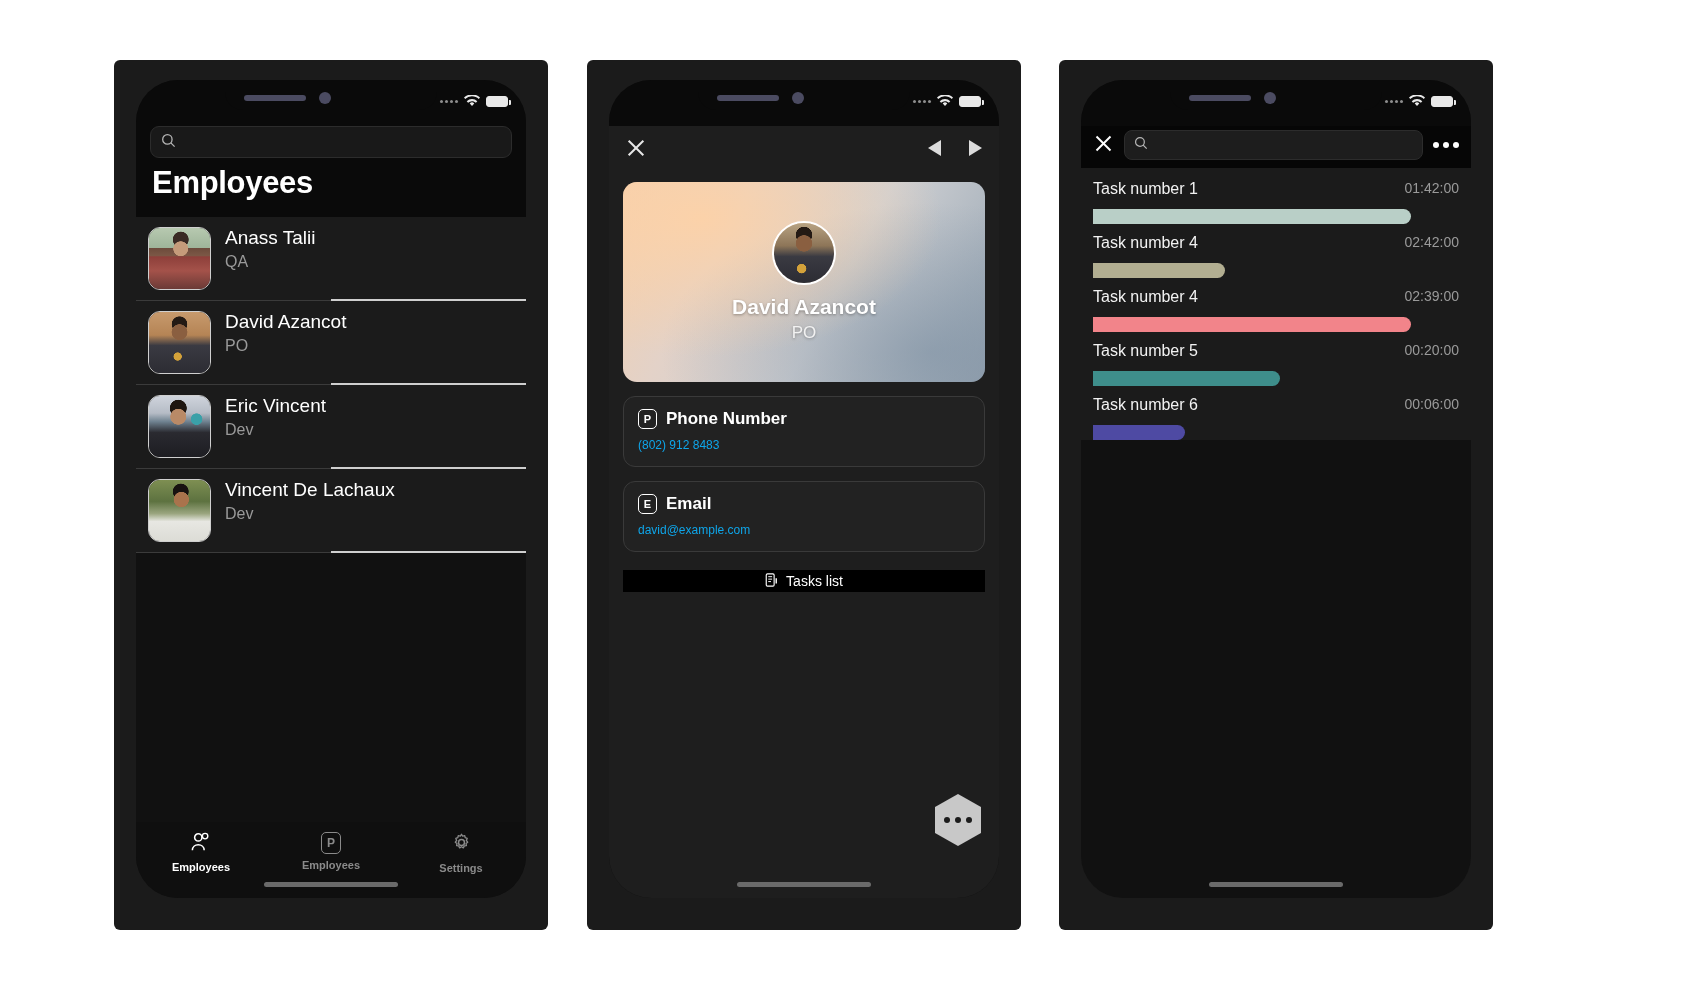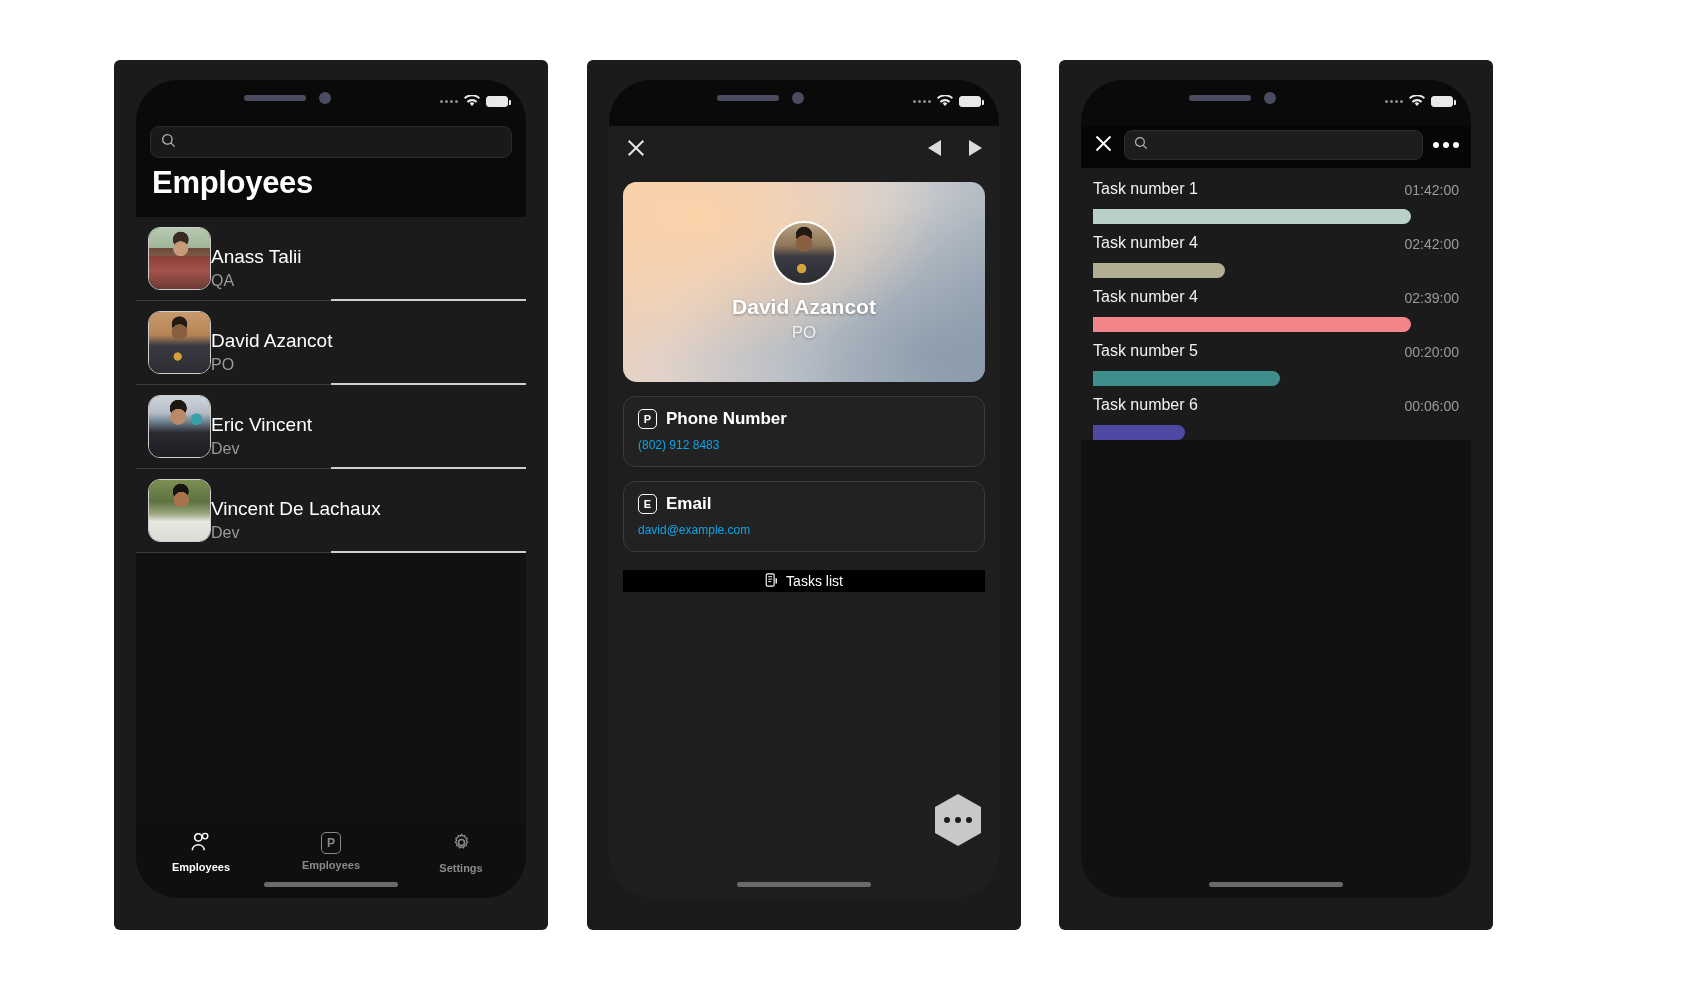--- a/index.html
+++ b/index.html
@@ -86,21 +86,21 @@
     background: transparent; border: 0; outline: 0;
     color: #cfcfcf; font-size: 14px; font-family: "Liberation Sans", sans-serif;
     flex: 1;
   }
   .page-title {
     color: #ffffff; font-size: 31px; font-weight: bold;
     letter-spacing: -0.3px; padding: 7px 0 6px 2px;
   }
   .emp-list { background: #1b1b1b; }
   .emp-row {
-    display: flex; align-items: flex-end; 
+    display: flex; align-items: flex-start; gap: 14px;
     padding: 10px 12px; position: relative;
   }
   .emp-sep {
     height: 1px; background: #3b3b3b; margin-left: 0;
     position: relative;
   }
   .emp-sep::after{
     content:""; position:absolute; left:50%; right:0; top:-1px; height:2px;
     background:#cfcfcf;
   }
@@ -186,21 +186,21 @@
     border: 1px solid #2c2c2c;
   }
   .p3-search input {
     background: transparent; border: 0; outline: 0;
     color: #cfcfcf; font-size: 13px; flex: 1;
     font-family: "Liberation Sans", sans-serif;
   }
   .p3-title { color: #ffffff; font-size: 27px; font-weight: bold; padding: 8px 0 4px 2px; letter-spacing:-0.3px;}
   .task-list { background: #1b1b1b; padding-top: 2px; }
   .task-row { padding: 10px 12px 0 12px; }
-  .task-head { display: flex; justify-content: space-between; align-items: flex-end; }
+  .task-head { display: flex; justify-content: space-between; align-items: flex-start; }
   .task-name { color: #f2f2f2; font-size: 16px; }
   .task-time { color: #9a9a9a; font-size: 14px; }
   .bar-track { margin-top: 11px; height: 15px; }
   .bar { height: 15px; border-radius: 0 9px 9px 0; }
 </style>
 </head>
 <body>
 
 <div class="stage">
 

